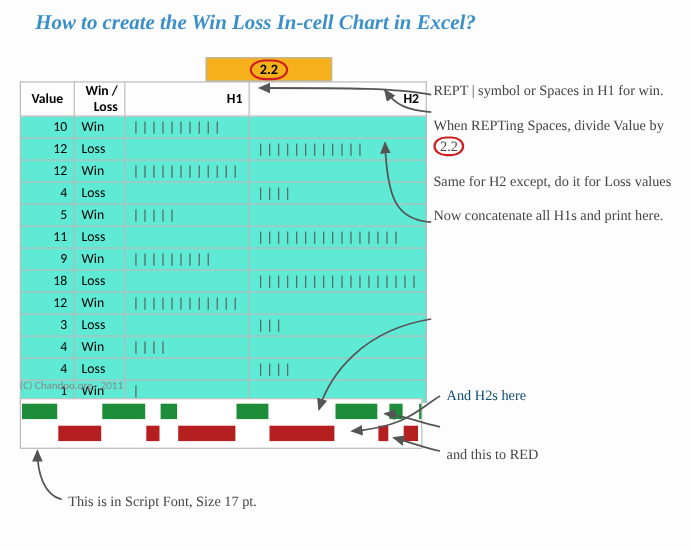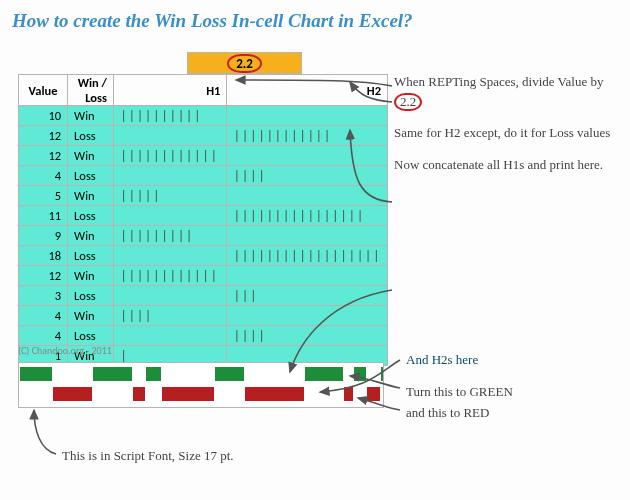--- a/index.html
+++ b/index.html
@@ -10,21 +10,21 @@
     font-family: Calibri, "Segoe UI", Arial, sans-serif;
     position: relative;
     overflow: hidden;
   }
   .title {
     color: #3a8fc8;
     font-family: "Comic Sans MS", cursive;
     font-size: 19px;
     font-weight: bold;
     font-style: italic;
-    padding: 10px 0 14px 12px;
+    padding: 10px 0 14px 32px;
   }
   .sheet {
     position: absolute;
     left: 18px;
     top: 52px;
     width: 360px;
   }
   .divisor-cell {
     position: absolute;
     left: 169px;
@@ -270,30 +270,31 @@
       <div class="seg" style="left: 34.0909px; width: 38.7091px;"></div>
       <div class="seg" style="left: 113.509px; width: 12.2364px;"></div>
       <div class="seg" style="left: 143.291px; width: 51.9455px;"></div>
       <div class="seg" style="left: 226.018px; width: 58.5636px;"></div>
       <div class="seg" style="left: 325.291px; width: 8.92727px;"></div>
       <div class="seg" style="left: 348.455px; width: 12.2364px;"></div>
     </div>
 </div>
 
 <div class="annotations">
+  <p>REPT | symbol or Spaces in H1 for win.</p>
   <p>
     <span>When REPTing Spaces, divide Value by </span><span class="ann-circle">2.2</span>
   </p>
   <p>Same for H2 except, do it for Loss values</p>
   <p>Now concatenate all H1s and print here.</p>
 </div>
 
 <div class="ann-h2here">And H2s here</div>
 <div class="ann-colors">
-  <span>Turn this to GREEN</span><br>
+  <br>
   <span>and this to RED</span>
 </div>
 <div class="ann-script">This is in Script Font, Size 17 pt.</div>
 
 <svg class="arrows">
   <defs>
     <marker id="ah" markerWidth="8" markerHeight="8" refX="6" refY="3" orient="auto">
       <path d="M0,0 L7,3 L0,6 Z" fill="#555"></path>
     </marker>
   </defs>

